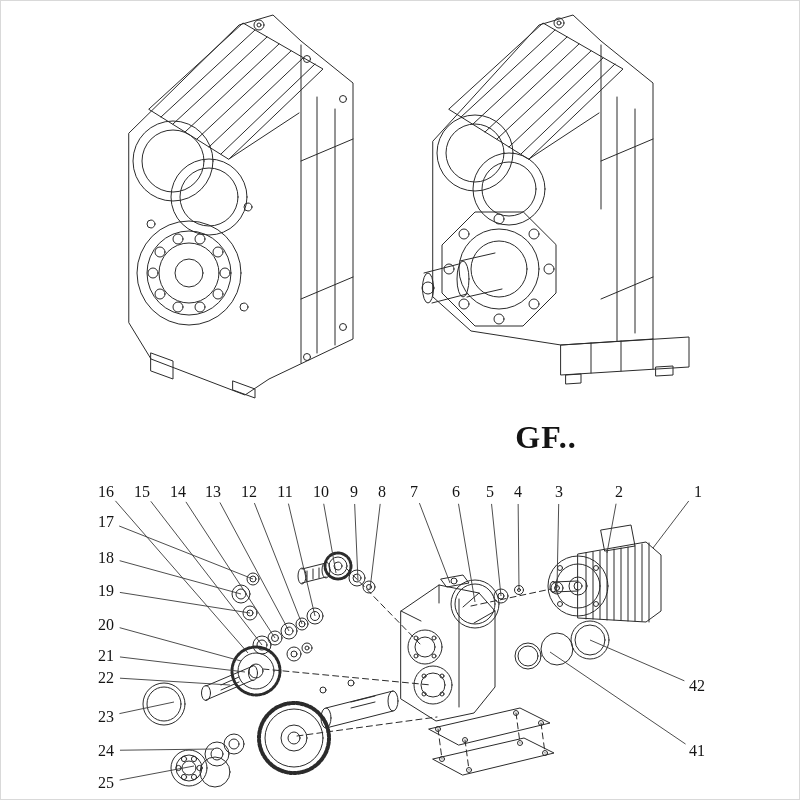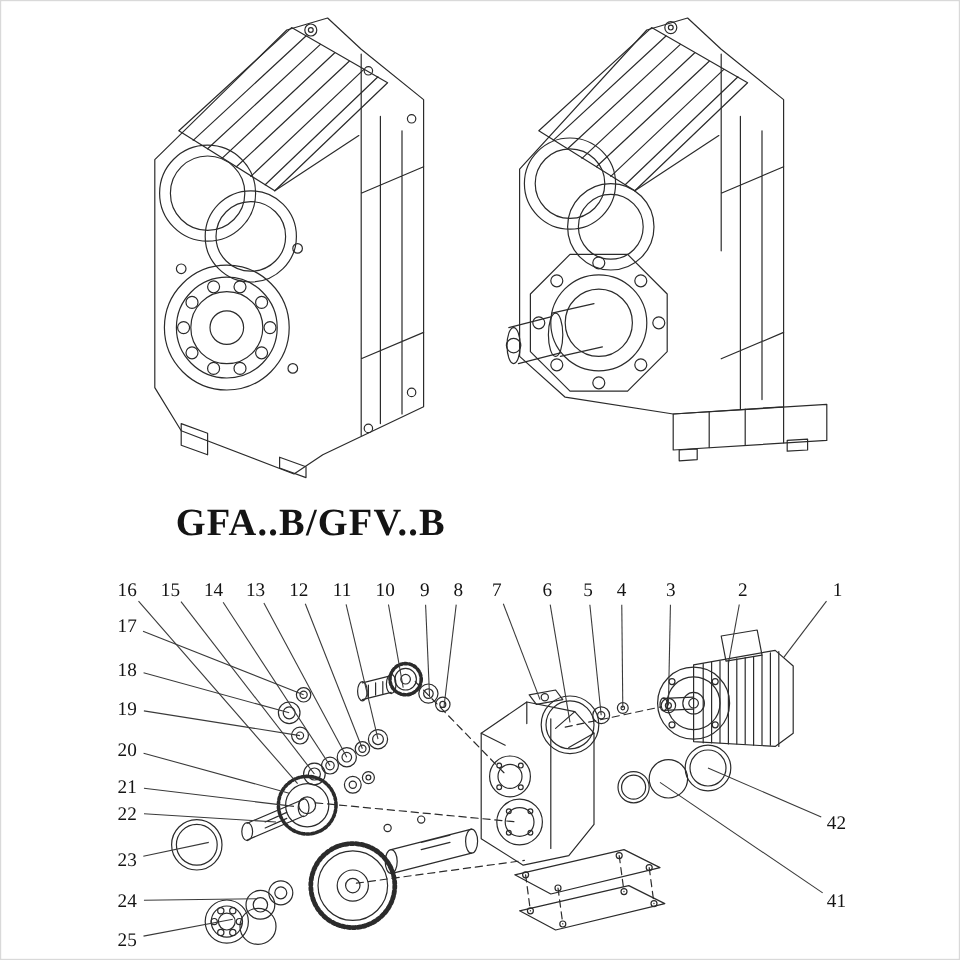--- a/index.html
+++ b/index.html
@@ -304,14 +304,14 @@
         <text x="105" y="755">24</text>
         <line x1="118.58199500203465" y1="779.089572499564" x2="193" y2="765"></line>
         <text x="105" y="787">25</text>
         <line x1="683.3621367633365" y1="679.8368676229385" x2="589" y2="639"></line>
         <text x="696" y="690">42</text>
         <line x1="684.5710751238706" y1="743.0693400168078" x2="549" y2="651"></line>
         <text x="696" y="755">41</text>
       </g>
   </svg>
 
-  <div class="caption" id="caption-left">GFA..B/GFV..B</div>
+  <div class="caption" id="caption-right">GF..</div>
 </div>
 
 </body></html>

